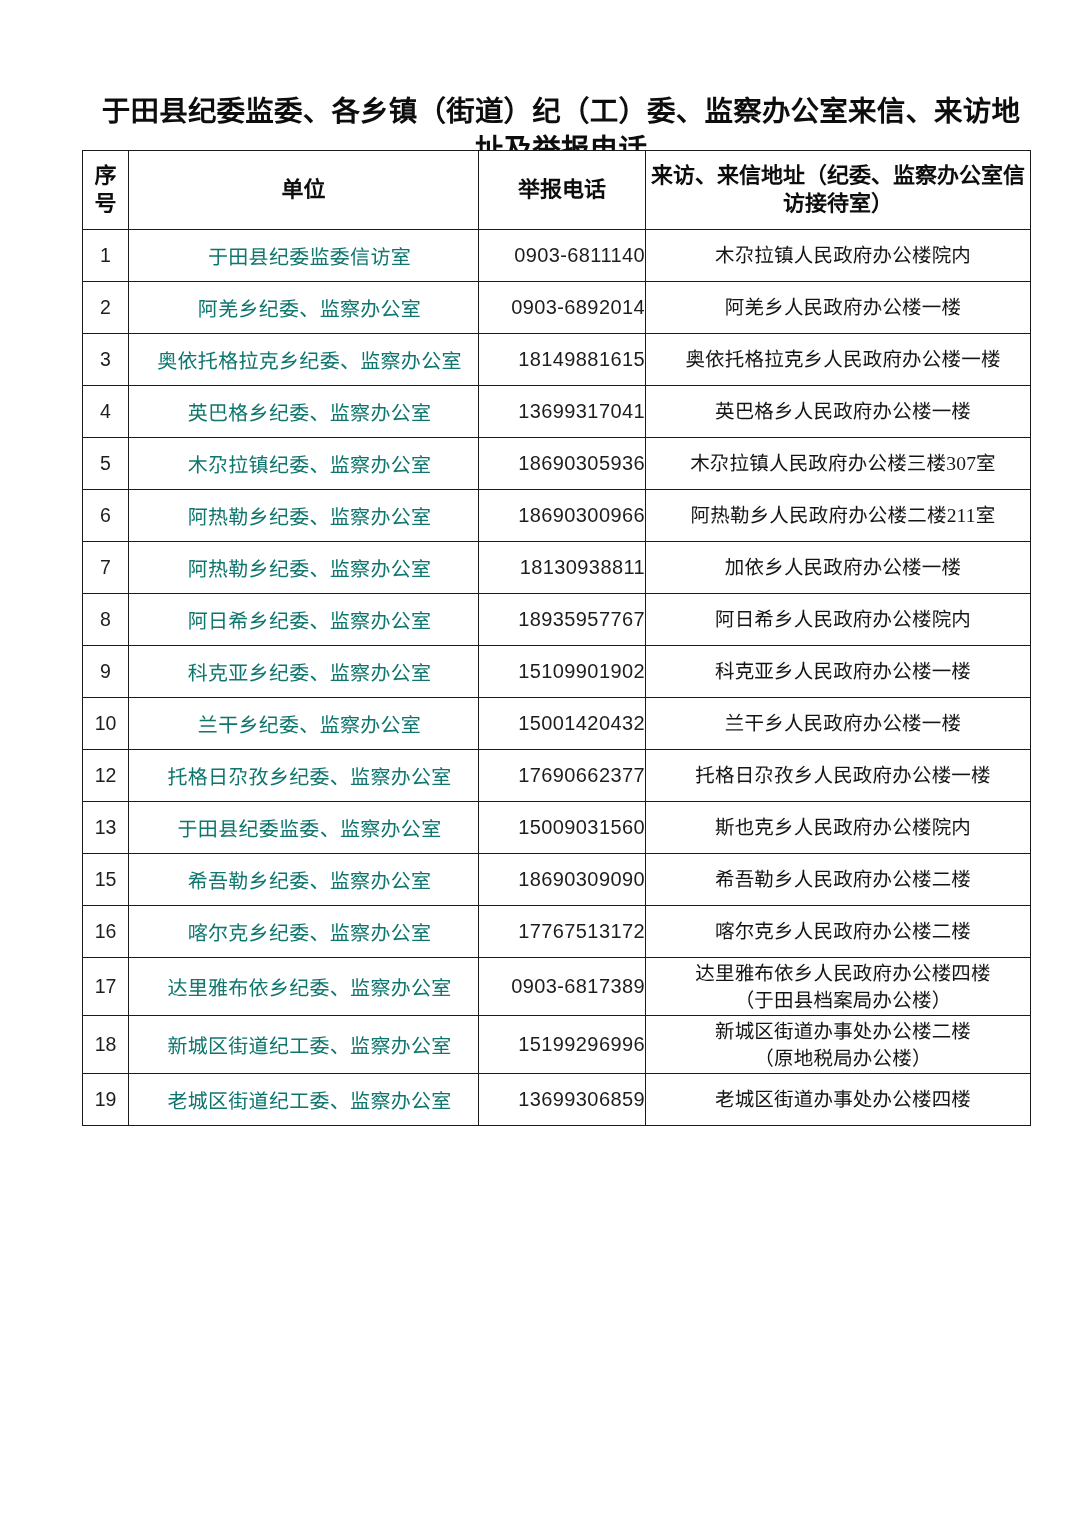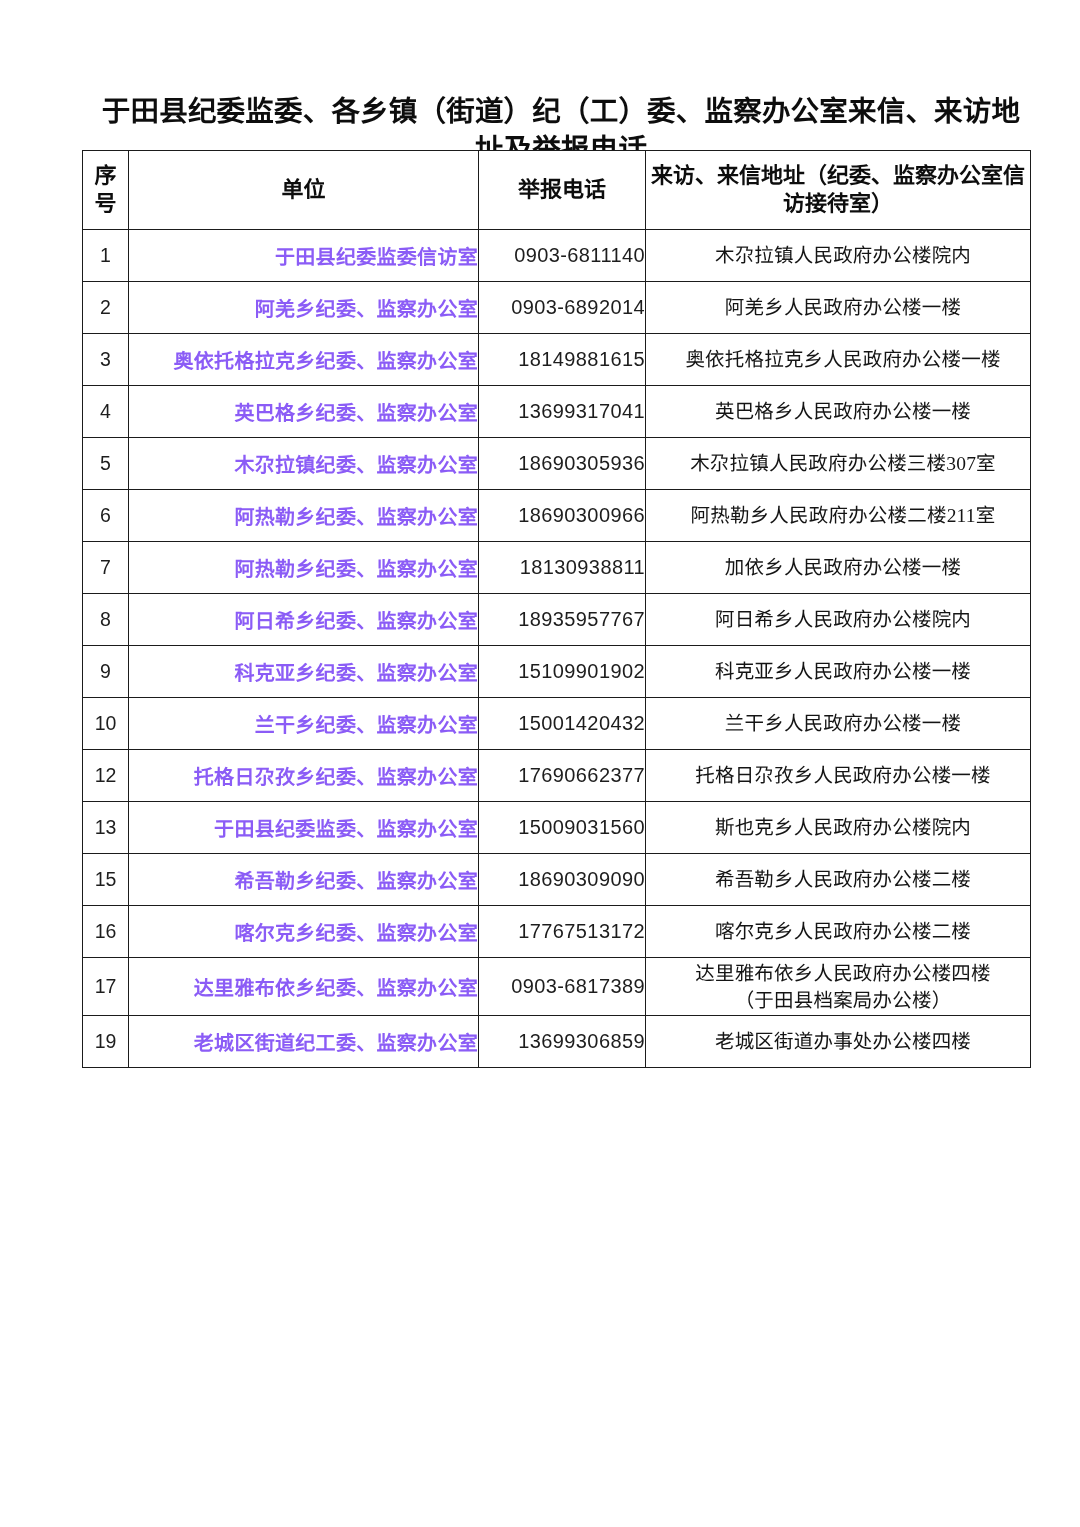--- a/index.html
+++ b/index.html
@@ -78,26 +78,25 @@
   #contact-table tbody tr { height: 52px; }
   #contact-table tbody tr.tall { height: 58px; margin-top: 12px; }
 
   .cell-seq {
     text-align: center;
     font-size: 19.5px;
     color: #1d1d1d;
     font-family: "Liberation Sans", "DejaVu Sans", sans-serif;
   }
   .cell-unit {
-    text-align: right;
+    text-align: center;
     padding-left: 12px !important;
     font-size: 20px;
     letter-spacing: 0.3px;
-    color: #8b5cf6;
-    font-weight: bold;
+    color: #0f766e;
   }
   .cell-phone {
     text-align: right;
     font-size: 20px;
     letter-spacing: 0.4px;
     font-family: "Liberation Sans", "DejaVu Sans", sans-serif;
     color: #1d1d1d;
   }
   .cell-addr {
     text-align: center;
@@ -219,20 +218,26 @@
           <td class="cell-unit">喀尔克乡纪委、监察办公室</td>
           <td class="cell-phone">17767513172</td>
           <td class="cell-addr"><span class="addr-line1">喀尔克乡人民政府办公楼二楼</span></td>
         </tr>
         <tr class="tall">
           <td class="cell-seq">17</td>
           <td class="cell-unit">达里雅布依乡纪委、监察办公室</td>
           <td class="cell-phone">0903-6817389</td>
           <td class="cell-addr"><span class="addr-line1">达里雅布依乡人民政府办公楼四楼</span><span class="addr-line2">（于田县档案局办公楼）</span></td>
         </tr>
+        <tr class="tall">
+          <td class="cell-seq">18</td>
+          <td class="cell-unit">新城区街道纪工委、监察办公室</td>
+          <td class="cell-phone">15199296996</td>
+          <td class="cell-addr"><span class="addr-line1">新城区街道办事处办公楼二楼</span><span class="addr-line2">（原地税局办公楼）</span></td>
+        </tr>
         <tr>
           <td class="cell-seq">19</td>
           <td class="cell-unit">老城区街道纪工委、监察办公室</td>
           <td class="cell-phone">13699306859</td>
           <td class="cell-addr"><span class="addr-line1">老城区街道办事处办公楼四楼</span></td>
         </tr>
       </tbody>
   </table>
 
 </div>

